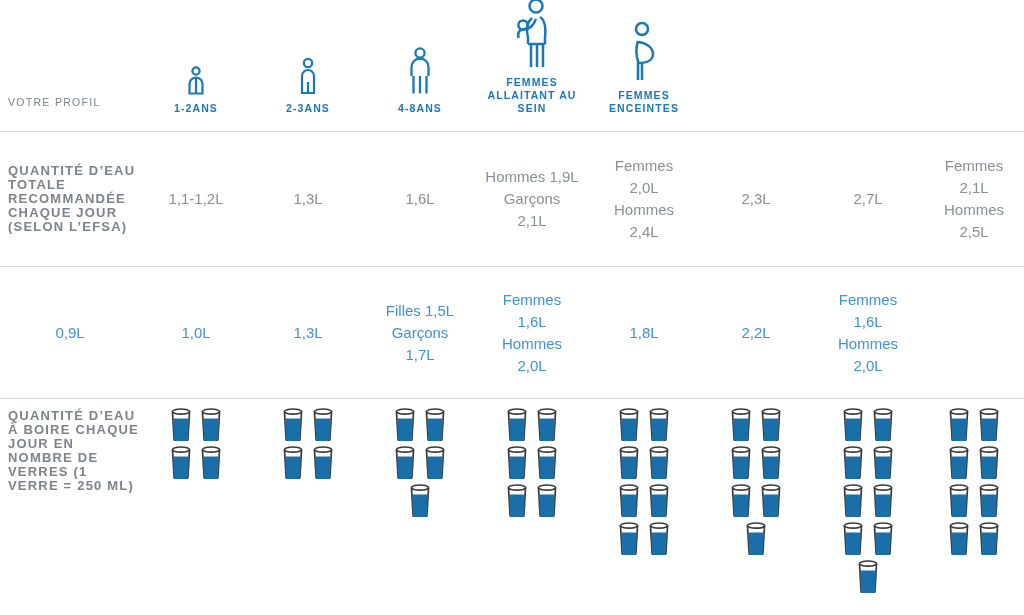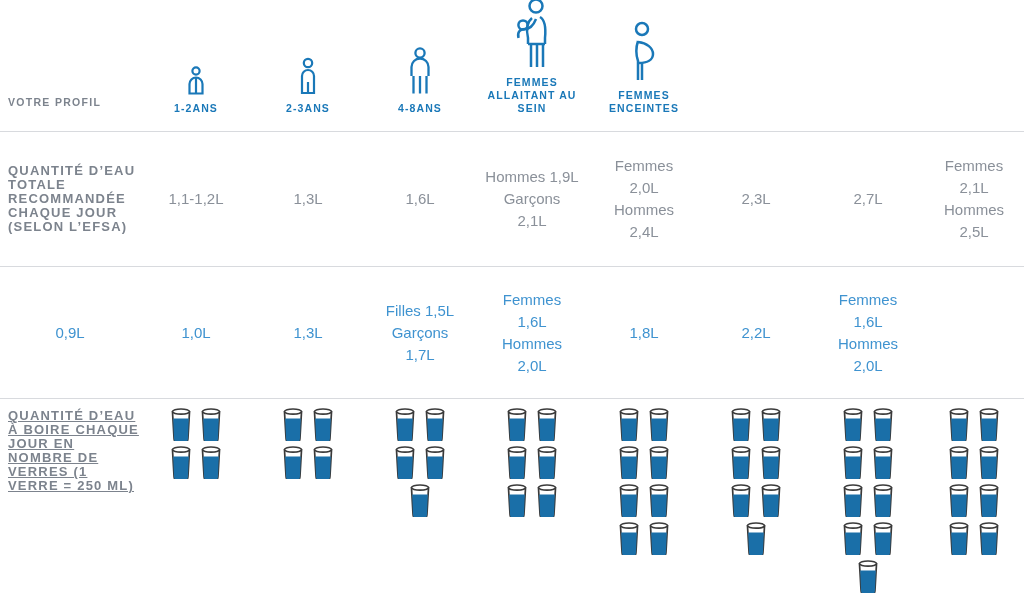--- a/index.html
+++ b/index.html
@@ -68,21 +68,21 @@
   .corner-cell {
     display: flex;
     align-items: flex-end;
     height: 131px;
     padding: 0 0 22px 8px;
     box-sizing: border-box;
   }
   .corner-label {
     color: #7c838d;
     font-size: 10.5px;
-    font-weight: bold;
+    font-weight: normal;
     letter-spacing: 1.3px;
     line-height: 14px;
     text-transform: uppercase;
   }
 
   
   .row-label {
     color: #7c838d;
     font-size: 13px;
     font-weight: bold;
@@ -106,21 +106,21 @@
   .row-total { height: 134px; align-items: center; }
   .row-total .data-cell { color: #8a9099; }
   .row-total .row-label { align-self: center; }
 
   .row-drink { height: 131px; align-items: center; }
   .row-drink .data-cell { color: #3f93d0; }
   .row-drink .row-label { align-self: center; }
 
   
   .row-glasses { height: 218px; align-items: start; }
-  .row-glasses .row-label { padding-top: 10px; text-decoration: underline; }
+  .row-glasses .row-label { padding-top: 10px; }
   .glass-cell {
     display: flex;
     flex-wrap: wrap;
     justify-content: center;
     align-content: flex-start;
     width: 62px;
     margin: 0 auto;
     padding-top: 8px;
     gap: 4px 6px;
   }

